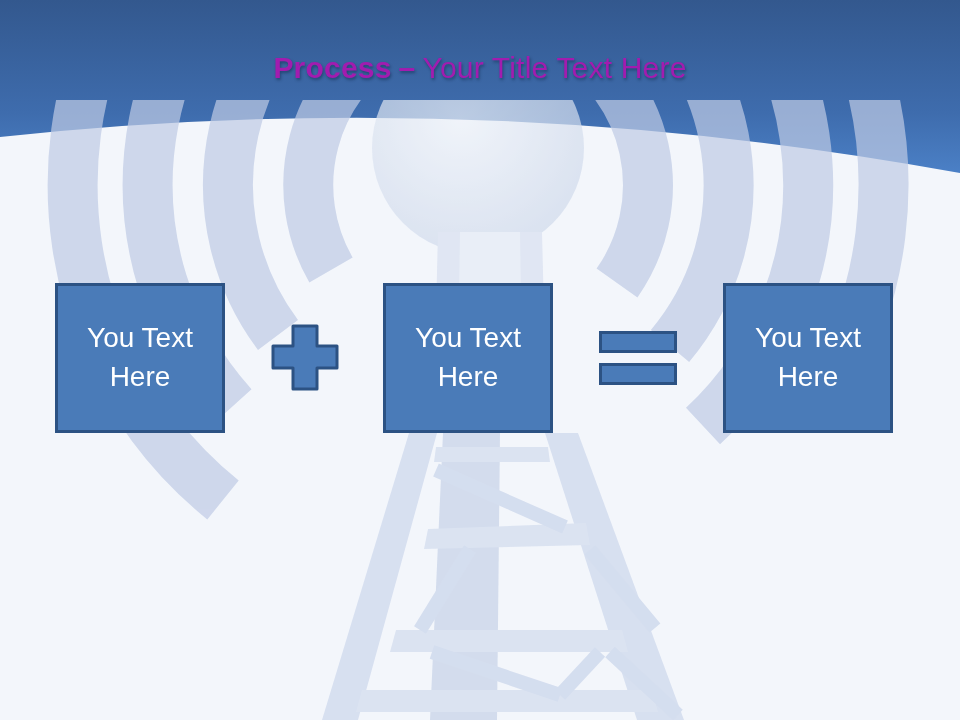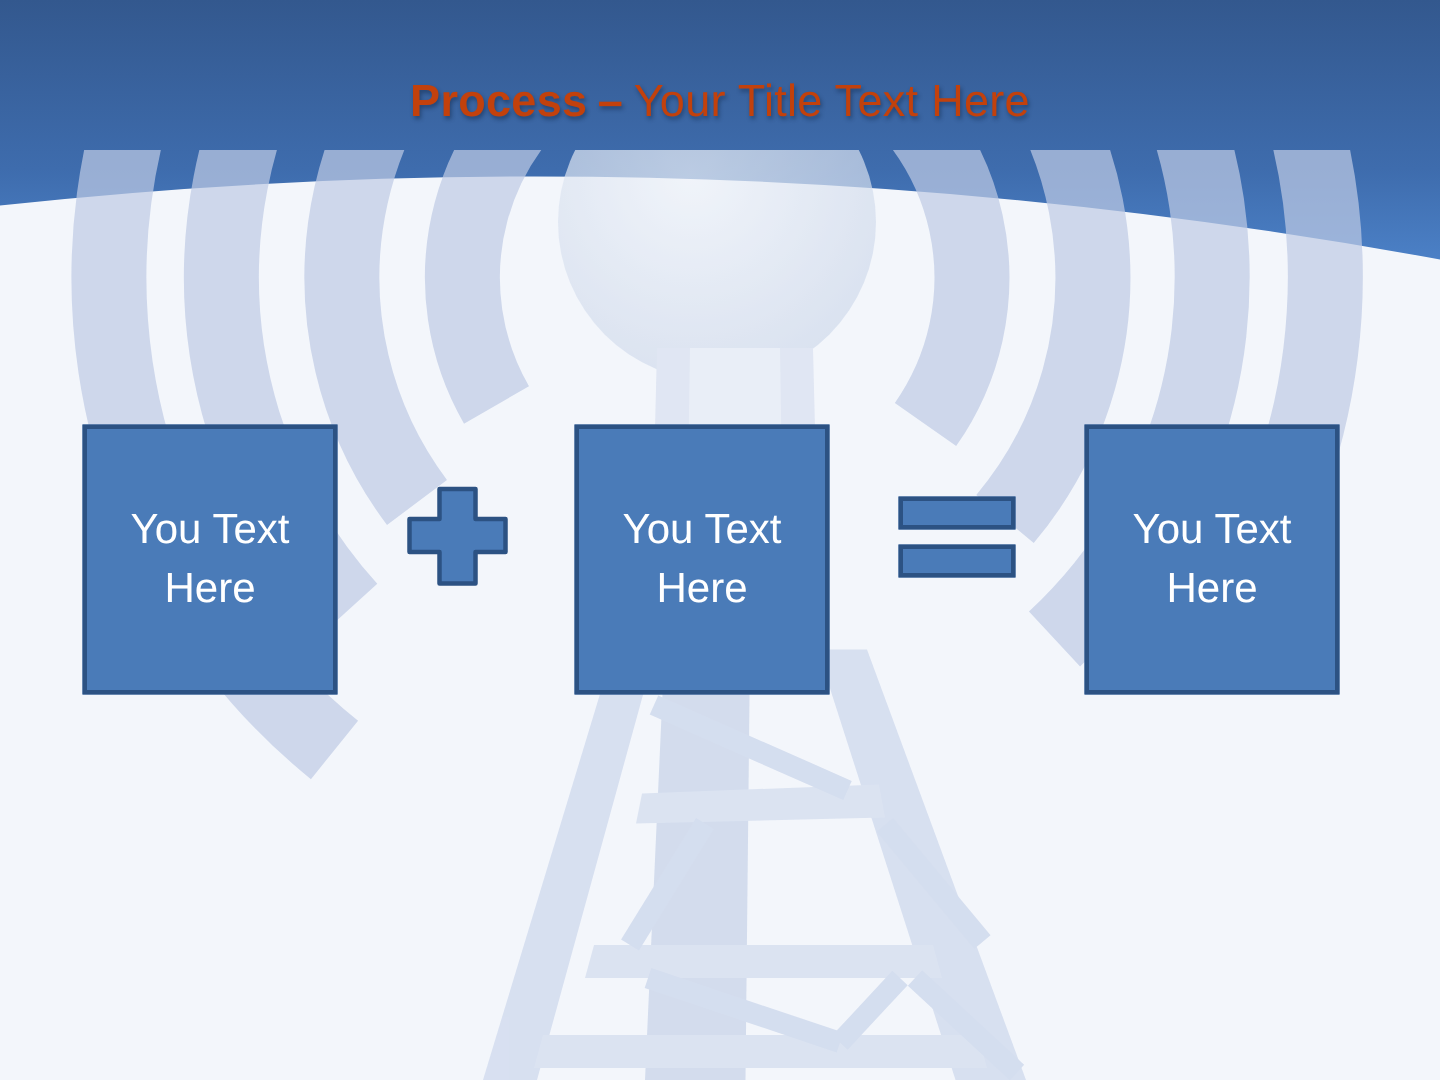--- a/index.html
+++ b/index.html
@@ -8,28 +8,28 @@
     background:#F3F6FB;
     font-family:"Liberation Sans", sans-serif;
   }
   
   .header-svg{position:absolute;left:0;top:0;z-index:1;}
   
   .watermark-svg{position:absolute;left:0;top:0;z-index:2;pointer-events:none;}
   
   .title{
     position:absolute;left:0;top:51px;width:100%;z-index:4;
-    text-align:center;color:#c2410c;font-size:30px;letter-spacing:.2px;
+    text-align:center;color:#a21caf;font-size:30px;letter-spacing:.2px;
     text-shadow:1px 2px 3px rgba(10,30,60,.45);
   }
   .title .bold{font-weight:bold;}
   .title .sep{margin:0 7px;font-weight:bold;}
   
   .pbox{
-    position:absolute;top:283px;width:170px;height:180px;z-index:5;
+    position:absolute;top:283px;width:170px;height:150px;z-index:5;
     background:#4A7BB8;border:3px solid #2C5283;box-sizing:border-box;
     display:flex;align-items:center;justify-content:center;text-align:center;
     color:#FFFFFF;font-size:28px;line-height:1.38;padding:0 14px;
   }
   .pbox.b1{left:55px;}
   .pbox.b2{left:383px;}
   .pbox.b3{left:723px;}
   
   .plus-svg{position:absolute;left:265px;top:319px;z-index:5;}
   .equals{position:absolute;z-index:5;width:78px;height:22px;

